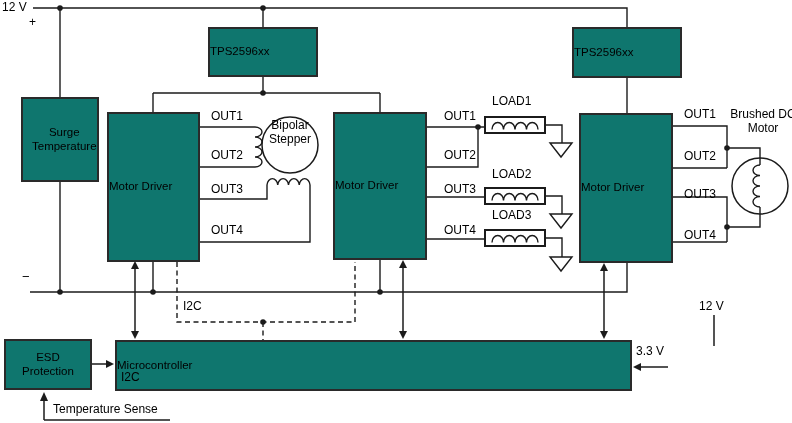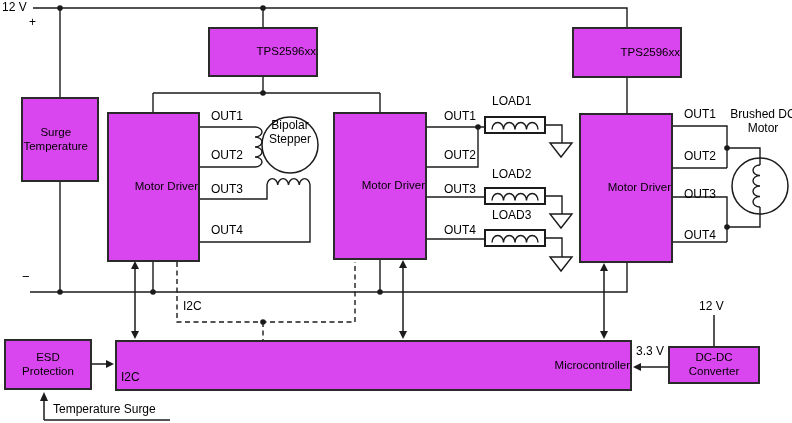--- a/index.html
+++ b/index.html
@@ -2,22 +2,22 @@
 <html><head>
 <meta charset="utf-8">
 <style>
   html,body{margin:0;padding:0;background:#ffffff;}
   #canvas{
     position:relative;width:792px;height:423px;background:#ffffff;overflow:hidden;
     font-family:"Liberation Sans", sans-serif;color:#000;
   }
   #wires{position:absolute;left:0;top:0;z-index:1;}
   .block{
-    position:absolute;box-sizing:border-box;border:2px solid #2a2a2a;background:#d946ef;
-    display:flex;align-items:center;justify-content:flex-end;text-align:center;
+    position:absolute;box-sizing:border-box;border:2px solid #2a2a2a;background:#0f766e;
+    display:flex;align-items:center;justify-content:flex-start;text-align:center;
     font-size:11.5px;line-height:1.2;z-index:2;
   }
   #surge{left:21px;top:97px;width:78px;height:85px;padding:0 9px;}
   #tps1{left:208px;top:27px;width:110px;height:50px;}
   #tps2{left:572px;top:27px;width:110px;height:51px;}
   #md1{left:107px;top:112px;width:93px;height:150px;}
   #md2{left:333px;top:112px;width:94px;height:148px;}
   #md3{left:579px;top:113px;width:94px;height:150px;}
   #mcu{left:115px;top:340px;width:517px;height:51px;}
   #esd{left:4px;top:339px;width:88px;height:51px;padding:0 10px;}
@@ -158,23 +158,20 @@
   </div>
   <div class="block" id="md3">
     <span>Motor Driver</span>
   </div>
   <div class="block" id="mcu">
     <span>Microcontroller</span>
   </div>
   <div class="block" id="esd">
     <span>ESD Protection</span>
   </div>
-  <div class="block" id="dcdc">
-    <span>DC-DC Converter</span>
-  </div>
 
   <div class="lbl" style="left:2px;top:1px;">12 V</div>
   <div class="lbl" style="left:29px;top:16px;">+</div>
   <div class="lbl" style="left:22px;top:270px;font-size:13px;">−</div>
 
   <div class="lbl" style="left:211px;top:110px;">OUT1</div>
   <div class="lbl" style="left:211px;top:149px;">OUT2</div>
   <div class="lbl" style="left:211px;top:183px;">OUT3</div>
   <div class="lbl" style="left:211px;top:224px;">OUT4</div>
 
@@ -191,17 +188,17 @@
   <div class="lbl" style="left:492px;top:95px;">LOAD1</div>
   <div class="lbl" style="left:492px;top:168px;">LOAD2</div>
   <div class="lbl" style="left:492px;top:209px;">LOAD3</div>
 
   <div class="lbl ctr" style="left:260px;top:119px;width:60px;">Bipolar Stepper</div>
   <div class="lbl ctr" style="left:726px;top:108px;width:74px;">Brushed DC Motor</div>
 
   <div class="lbl" style="left:183px;top:300px;">I2C</div>
   <div class="lbl" style="left:121px;top:371px;z-index:4;">I2C</div>
 
-  <div class="lbl" style="left:53px;top:403px;">Temperature Surge</div>
+  <div class="lbl" style="left:53px;top:403px;">Temperature Sense</div>
   <div class="lbl" style="left:636px;top:345px;">3.3 V</div>
   <div class="lbl" style="left:699px;top:300px;">12 V</div>
 
 </div>
 
 </body></html>

